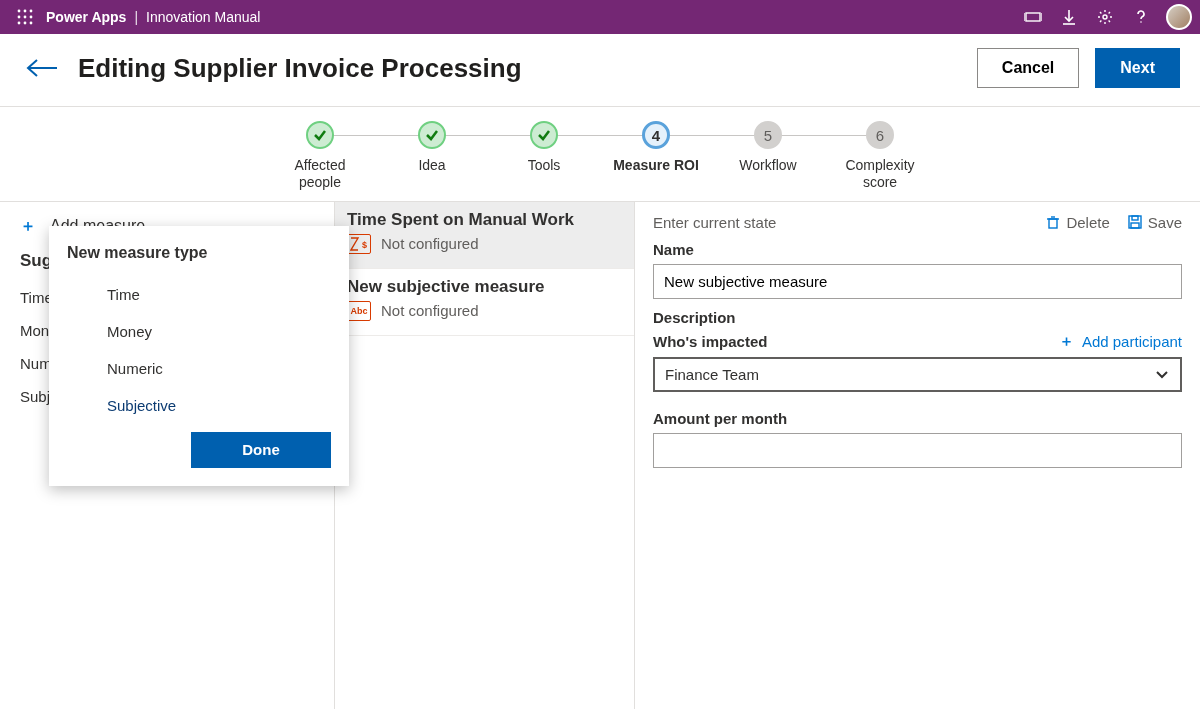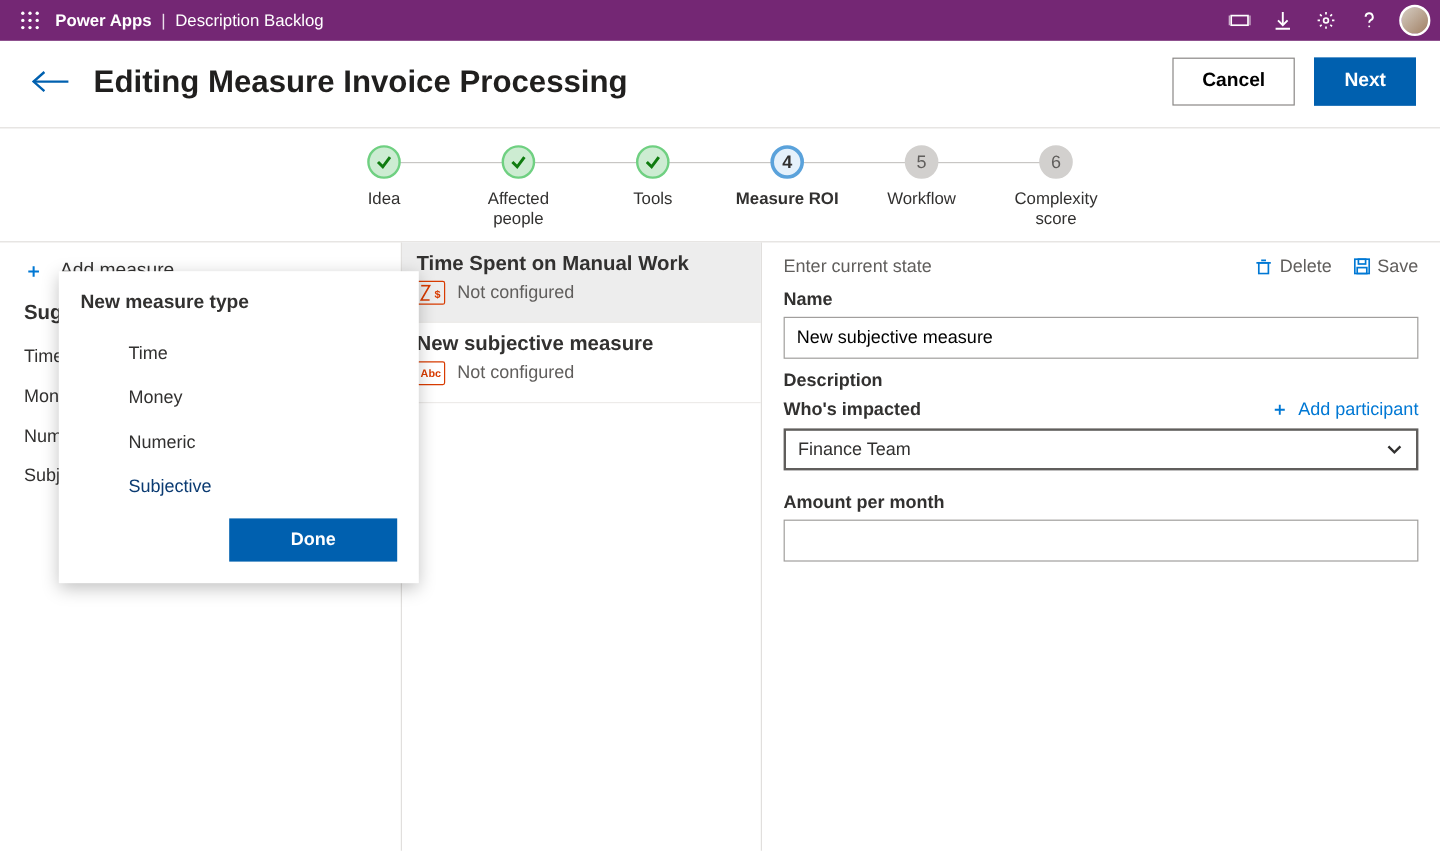--- a/index.html
+++ b/index.html
@@ -91,21 +91,21 @@
             <circle cx="8" cy="8" r="1.4"></circle>
             <circle cx="14" cy="8" r="1.4"></circle>
             <circle cx="2" cy="14" r="1.4"></circle>
             <circle cx="8" cy="14" r="1.4"></circle>
             <circle cx="14" cy="14" r="1.4"></circle>
           </g>
         </svg>
     </div>
     <span class="topbar-apps">Power Apps</span>
     <span class="topbar-sep">|</span>
-    <span class="topbar-title">Description Backlog</span>
+    <span class="topbar-title">Innovation Manual</span>
   </div>
   <div class="topbar-right">
     <div class="topbar-btn">
       <svg width="18" height="18" viewBox="0 0 18 18" fill="none" stroke="#fff" stroke-width="1.4">
           <rect x="2" y="5" width="14" height="8"></rect>
           <line x1="0" y1="5" x2="0" y2="13"></line>
           <line x1="18" y1="5" x2="18" y2="13"></line>
         </svg>
     </div>
     <div class="topbar-btn">
@@ -131,43 +131,43 @@
   </div>
 </div>
 
 <div class="header">
   <div class="back-arrow">
     <svg width="34" height="22" viewBox="0 0 34 22" fill="none" stroke="#0060af" stroke-width="2">
         <line x1="32" y1="11" x2="3" y2="11"></line>
         <polyline points="12,3 3,11 12,19"></polyline>
       </svg>
   </div>
-  <div class="page-title">Editing Measure Invoice Processing</div>
+  <div class="page-title">Editing Supplier Invoice Processing</div>
   <button class="btn">Cancel</button>
   <button class="btn btn-primary">Next</button>
 </div>
 
 <div class="stepper">
     <div class="step step-done">
       <div class="step-line"></div>
       <div class="step-circle">
         <svg width="16" height="16" viewBox="0 0 16 16" fill="none" stroke="#107c10" stroke-width="2.5">
           <polyline points="3,8 7,12 13,4"></polyline>
         </svg>
       </div>
-      <div class="step-label">Idea</div>
+      <div class="step-label">Affected people</div>
     </div>
     <div class="step step-done">
       <div class="step-line"></div>
       <div class="step-circle">
         <svg width="16" height="16" viewBox="0 0 16 16" fill="none" stroke="#107c10" stroke-width="2.5">
           <polyline points="3,8 7,12 13,4"></polyline>
         </svg>
       </div>
-      <div class="step-label">Affected people</div>
+      <div class="step-label">Idea</div>
     </div>
     <div class="step step-done">
       <div class="step-line"></div>
       <div class="step-circle">
         <svg width="16" height="16" viewBox="0 0 16 16" fill="none" stroke="#107c10" stroke-width="2.5">
           <polyline points="3,8 7,12 13,4"></polyline>
         </svg>
       </div>
       <div class="step-label">Tools</div>
     </div>

